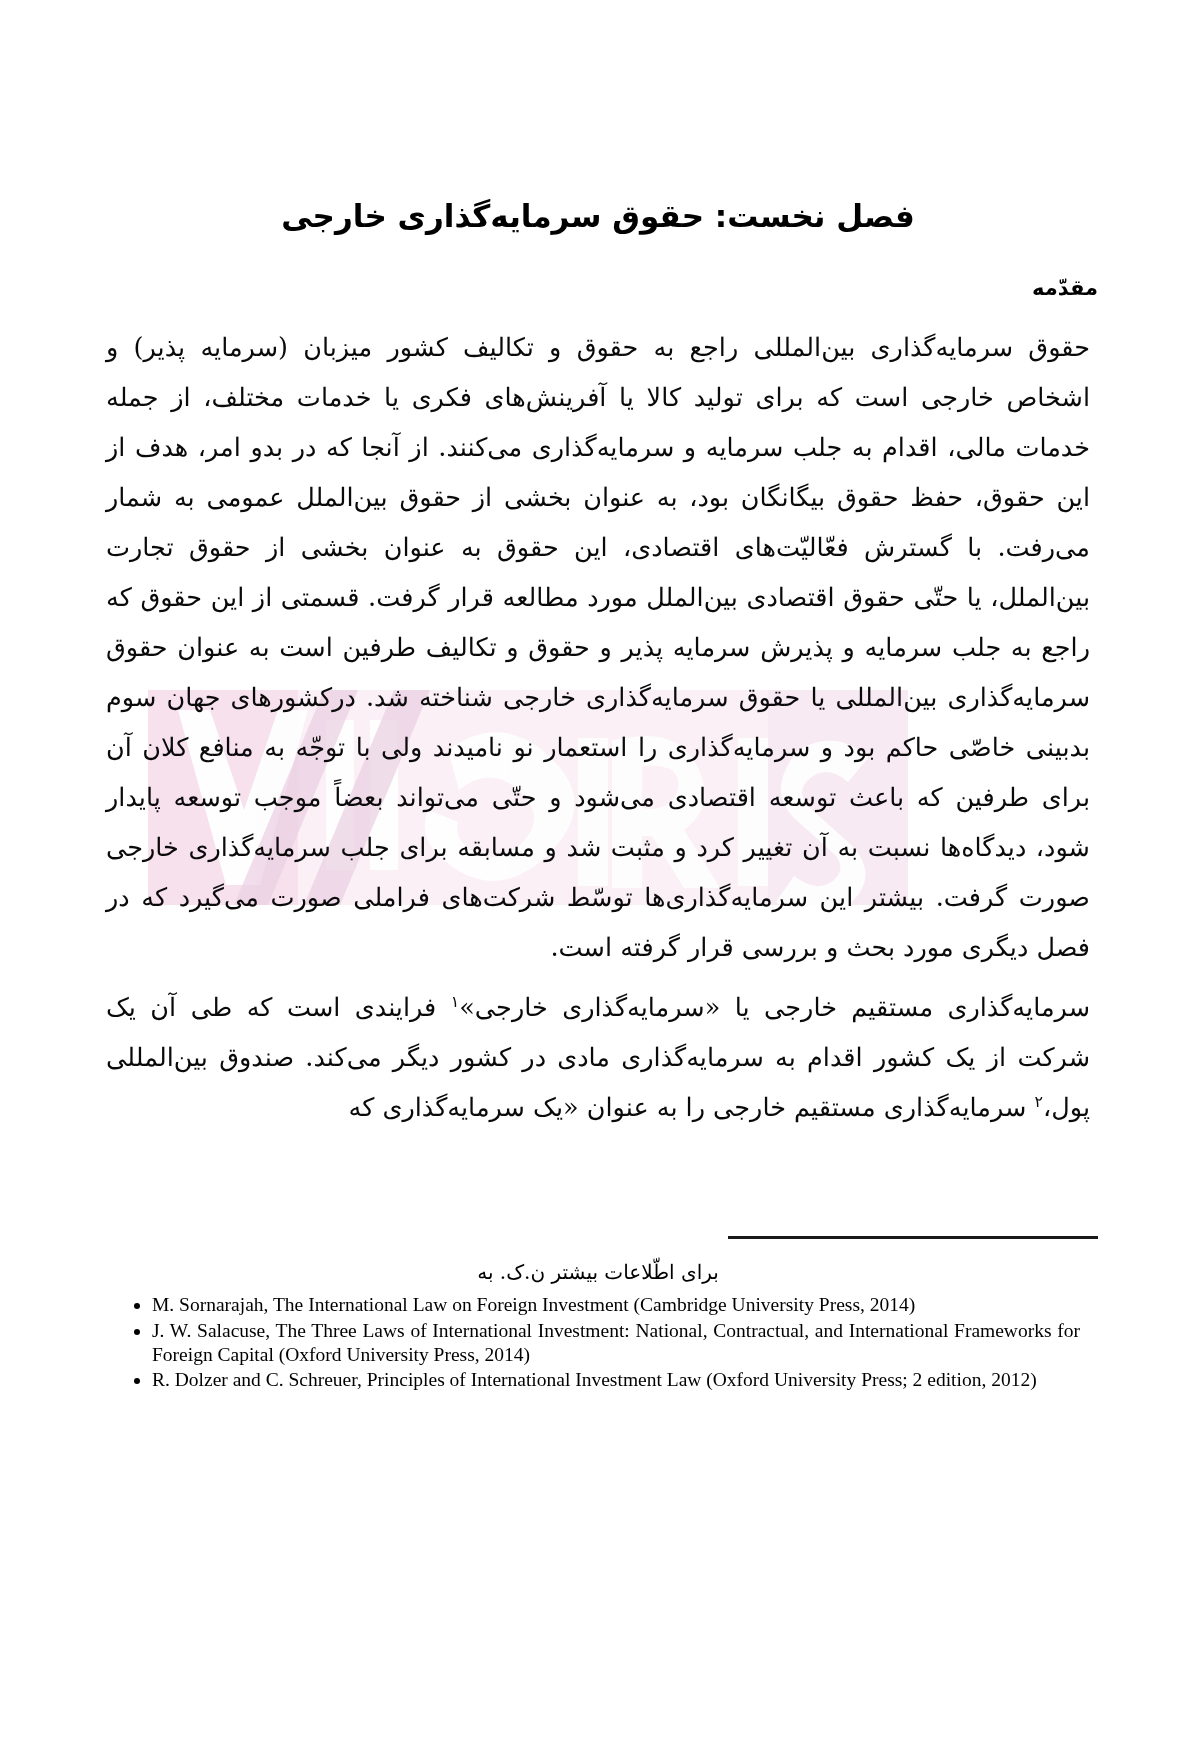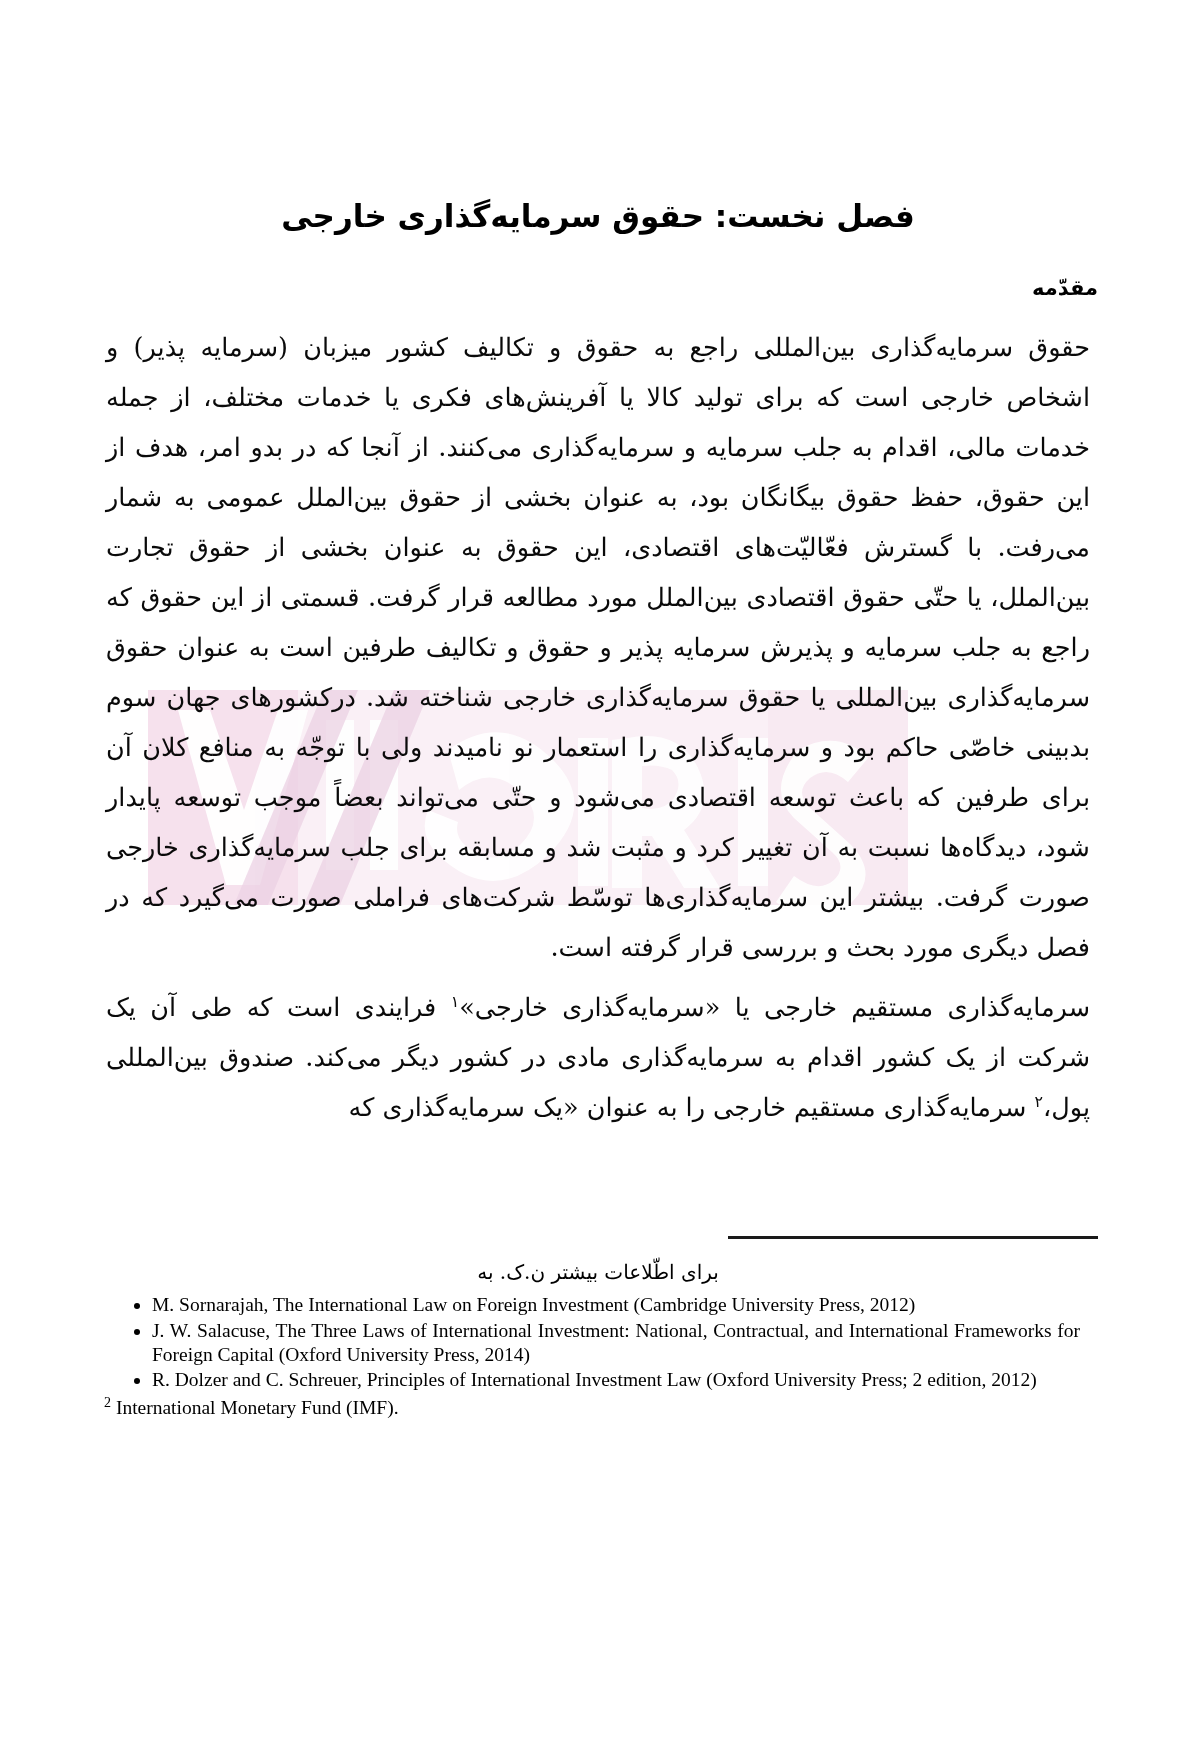--- a/index.html
+++ b/index.html
@@ -185,24 +185,21 @@
   <div class="footnote-zone">
 
     <div class="rule-wrap">
       <div class="footnote-rule"></div>
     </div>
 
 
     <p class="fn-rtl">برای اطّلاعات بیشتر ن.ک. به</p>
 
     <ul class="fn-list">
-      <li>M. Sornarajah, The International Law on Foreign Investment (Cambridge University Press, 2012)</li>
+      <li>M. Sornarajah, The International Law on Foreign Investment (Cambridge University Press, 2014)</li>
       <li>J. W. Salacuse, The Three Laws of International Investment: National, Contractual, and International Frameworks for Foreign Capital (Oxford University Press, 2014)</li>
       <li>R. Dolzer and C. Schreuer, Principles of International Investment Law (Oxford University Press; 2 edition, 2012)</li>
     </ul>
 
-    <p class="fn-ltr">
-      <sup>2</sup><span> International Monetary Fund (IMF).</span>
-    </p>
 
   </div>
 
 </div>
 
 </body></html>

